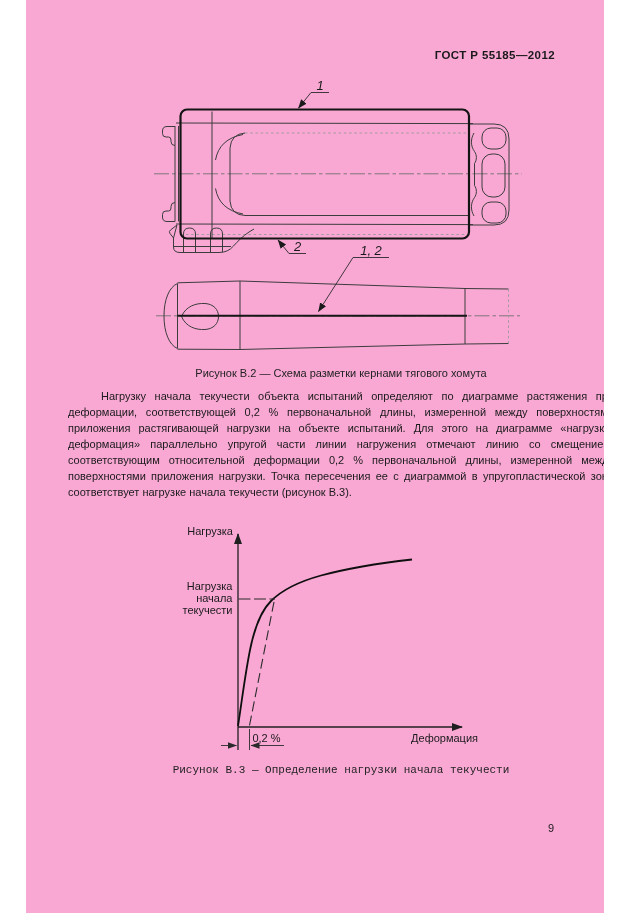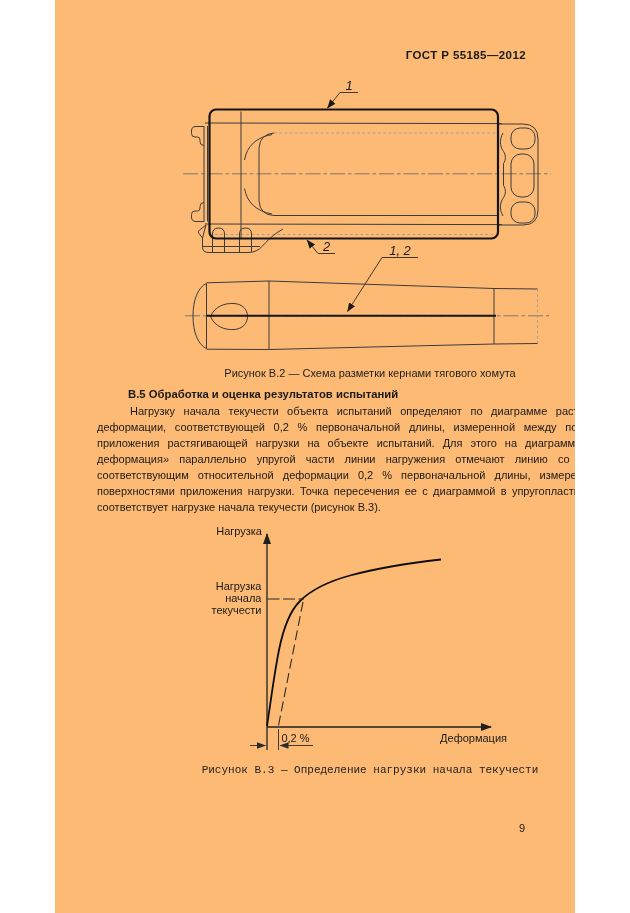--- a/index.html
+++ b/index.html
@@ -1,17 +1,17 @@
 <!DOCTYPE html>
 <html><head>
 <meta charset="utf-8">
 <style>
   html,body { margin:0; padding:0; background:#ffffff; }
   .page {
-    position:relative; width:520px; height:913px; background:#fdba74;
+    position:relative; width:578px; height:913px; background:#f9a8d4;
     font-family:"Liberation Sans", sans-serif; color:#1a1a1a; overflow:hidden; margin:0 auto;
   }
   .header { position:absolute; top:49px; right:49px; font-size:11.5px; font-weight:bold; letter-spacing:0.4px; }
   .fig-b2 { position:absolute; top:78px; left:0; }
   .fig-b3 { position:absolute; top:520px; left:0; }
   .caption { position:absolute; left:0; width:630px; text-align:center; font-size:11px; color:#222; }
   .cap-b2 { top:367px; }
   .cap-b3 { top:764px;font-family:Liberation Mono, monospace; }
   .textblock { position:absolute; top:388px; left:42px; width:546px; }
   .heading { font-size:11.3px; font-weight:bold; margin:0 0 3px 31px; }
@@ -113,21 +113,20 @@
     <g>
       <text class="callout" x="345" y="254.5" text-anchor="middle">1, 2</text>
       <line class="leader" x1="363" y1="257.5" x2="327" y2="257.5"></line>
       <line class="leader" x1="327" y1="257.5" x2="292.5" y2="311.5" marker-end="url(#arrL)"></line>
     </g>
   </svg>
 
   <div class="caption cap-b2">Рисунок В.2 — Схема разметки кернами тягового хомута</div>
 
   <div class="textblock">
-    <div class="heading">В.5 Обработка и оценка результатов испытаний</div>
     <p class="para">Нагрузку начала текучести объекта испытаний определяют по диаграмме растяжения при деформации, соответствующей 0,2 % первоначальной длины, измеренной между поверхностями приложения растягивающей нагрузки на объекте испытаний. Для этого на диаграмме «нагрузка-деформация» параллельно упругой части линии нагружения отмечают линию со смещением, соответствующим относительной деформации 0,2 % первоначальной длины, измеренной между поверхностями приложения нагрузки. Точка пересечения ее с диаграммой в упругопластической зоне соответствует нагрузке начала текучести (рисунок В.3).</p>
   </div>
 
   <svg class="fig-b3" width="630" height="238" viewBox="0 520 630 238">
     <defs>
       <marker id="arrA" orient="auto" markerUnits="userSpaceOnUse" markerWidth="13" markerHeight="10" refX="10" refY="4">
         <path d="M0 0 L11 4 L0 8 Z" fill="#1f1f1f"></path>
       </marker>
       <marker id="arrD" orient="auto" markerUnits="userSpaceOnUse" markerWidth="10" markerHeight="8" refX="8.5" refY="3.2">
         <path d="M0 0 L9 3.2 L0 6.4 Z" fill="#2b2b2b"></path>

